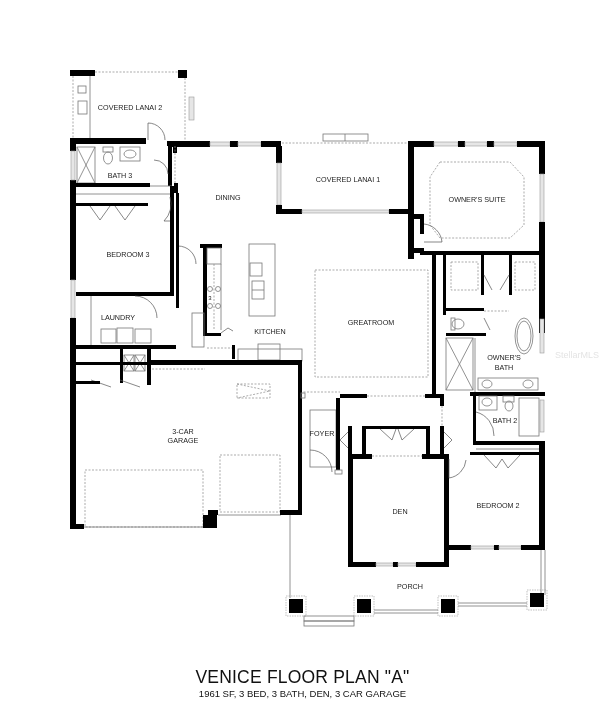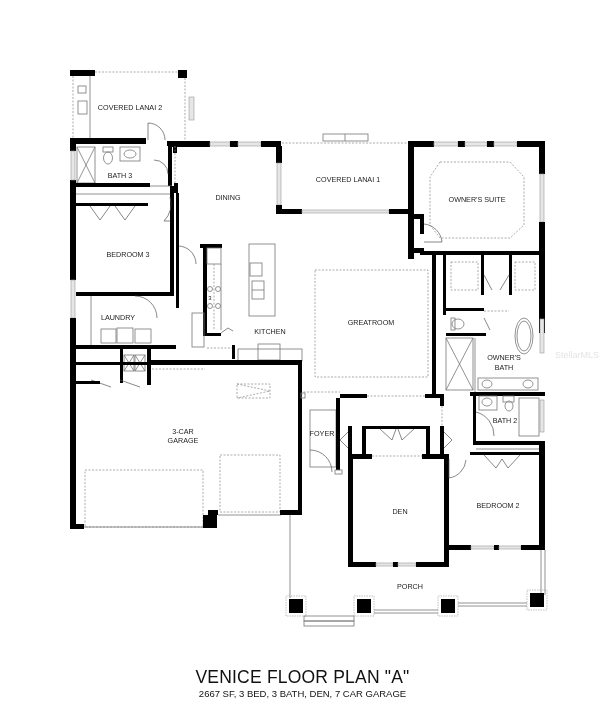--- a/index.html
+++ b/index.html
@@ -307,13 +307,13 @@
     <line class="thin" x1="458" y1="606" x2="527" y2="606"></line>
     <rect class="thin" x="304" y="616" width="50" height="5"></rect>
     <rect class="thin" x="304" y="621" width="50" height="5"></rect>
     <text class="label" x="410" y="589">PORCH</text>
   </g>
 
   <text class="watermark" x="555" y="358">StellarMLS</text>
 </svg>
 
 <div class="title" id="title-main">VENICE FLOOR PLAN "A"</div>
-<div class="title" id="title-sub">2667 SF, 3 BED, 3 BATH, DEN, 7 CAR GARAGE</div>
+<div class="title" id="title-sub">1961 SF, 3 BED, 3 BATH, DEN, 3 CAR GARAGE</div>
 
 </body></html>

